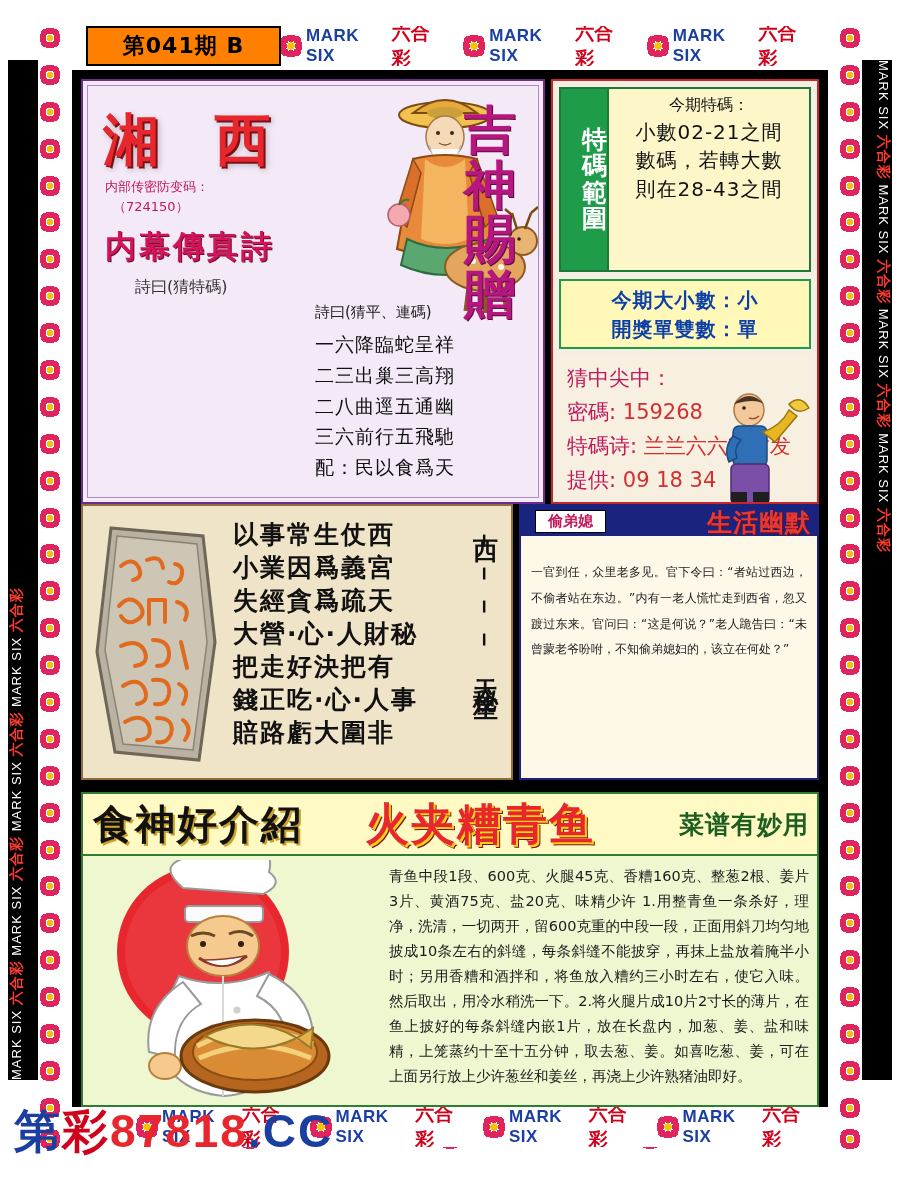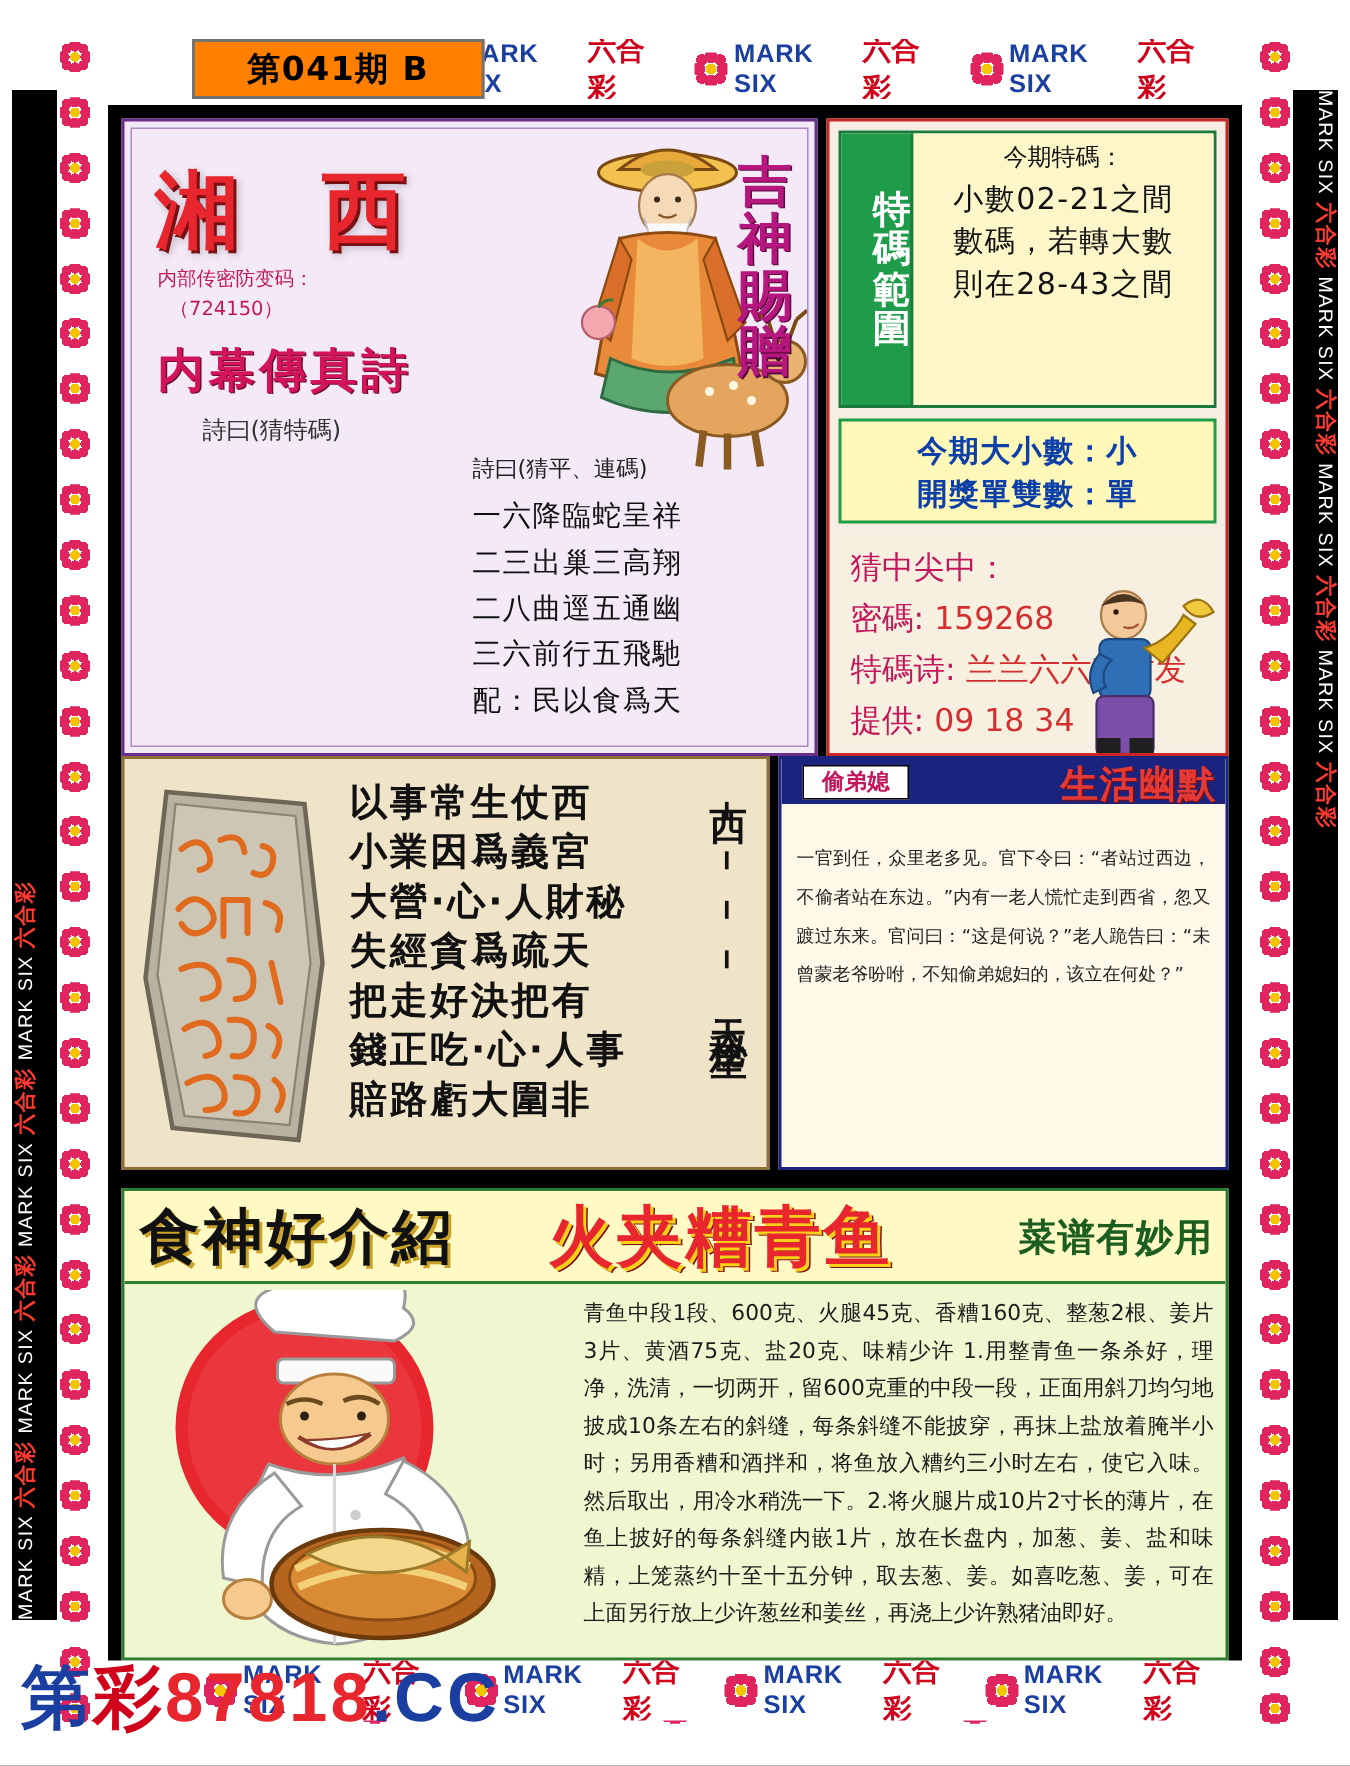--- a/index.html
+++ b/index.html
@@ -109,24 +109,23 @@
   }
   .ms-cn {
     font-weight: bold; font-size: 19px; color: #d0021b;
   }
 
   
   .issue-badge {
     position: absolute; left: 86px; top: 26px;
     width: 195px; height: 40px;
     background: #ff7f00;
-    border: 2px solid #737373;
+    border: 2px solid #000000;
     display: flex; align-items: center; justify-content: center;
     z-index: 5;
-    margin-left: 42px;
   }
   .issue-badge span {
     font-size: 22px; font-weight: bold; color: #000;
     letter-spacing: 1px;
   }
 
   
   .content {
     position: absolute; left: 72px; top: 70px; width: 756px; height: 1040px;
     background: #000;
@@ -186,23 +185,23 @@
     position: absolute; left: 232px; top: 248px;
     font-size: 19px; color: #111;
     line-height: 1.62;
     letter-spacing: 1px;
   }
   .poem-right .pei { letter-spacing: 1px; }
 
   
   .deity { position: absolute; left: 290px; top: 8px; width: 180px; height: 230px; }
   .jishen {
-    position: absolute; right: 2px; top: 22px;
+    position: absolute; right: 22px; top: 22px;
     width: 62px;
-    font-size: 36px; font-weight: bold; color: #b5177e;
+    font-size: 52px; font-weight: bold; color: #b5177e;
     line-height: 1.05;
     text-align: center;
     text-shadow: 1px 1px 0 #5c0a3f;
   }
 
   
   .panel-right {
     position: relative;
     width: 268px; height: 425px;
     margin: 6px 6px 0 6px;
@@ -632,22 +631,22 @@
             <path d="M88 162 q12 6 4 20"></path>
             <path d="M34 200 q18 -10 24 4 q4 14 -12 14"></path>
             <path d="M66 196 q18 0 14 16 q-4 10 -14 8"></path>
             <path d="M92 198 q10 8 2 20"></path>
           </g>
         </svg>
 
         <div class="stone-poem">
           <div>以事常生仗西</div>
           <div>小業因爲義宮</div>
+          <div>失經貪爲疏天</div>
           <div>大營·心·人財秘</div>
-          <div>失經貪爲疏天</div>
           <div>把走好決把有</div>
           <div>錢正吃·心·人事</div>
           <div>賠路虧大圍非</div>
         </div>
 
         <div class="vert-right">西－－－－天秘星</div>
       </div>
 
       <div class="panel-joke">
         <div class="joke-head">

